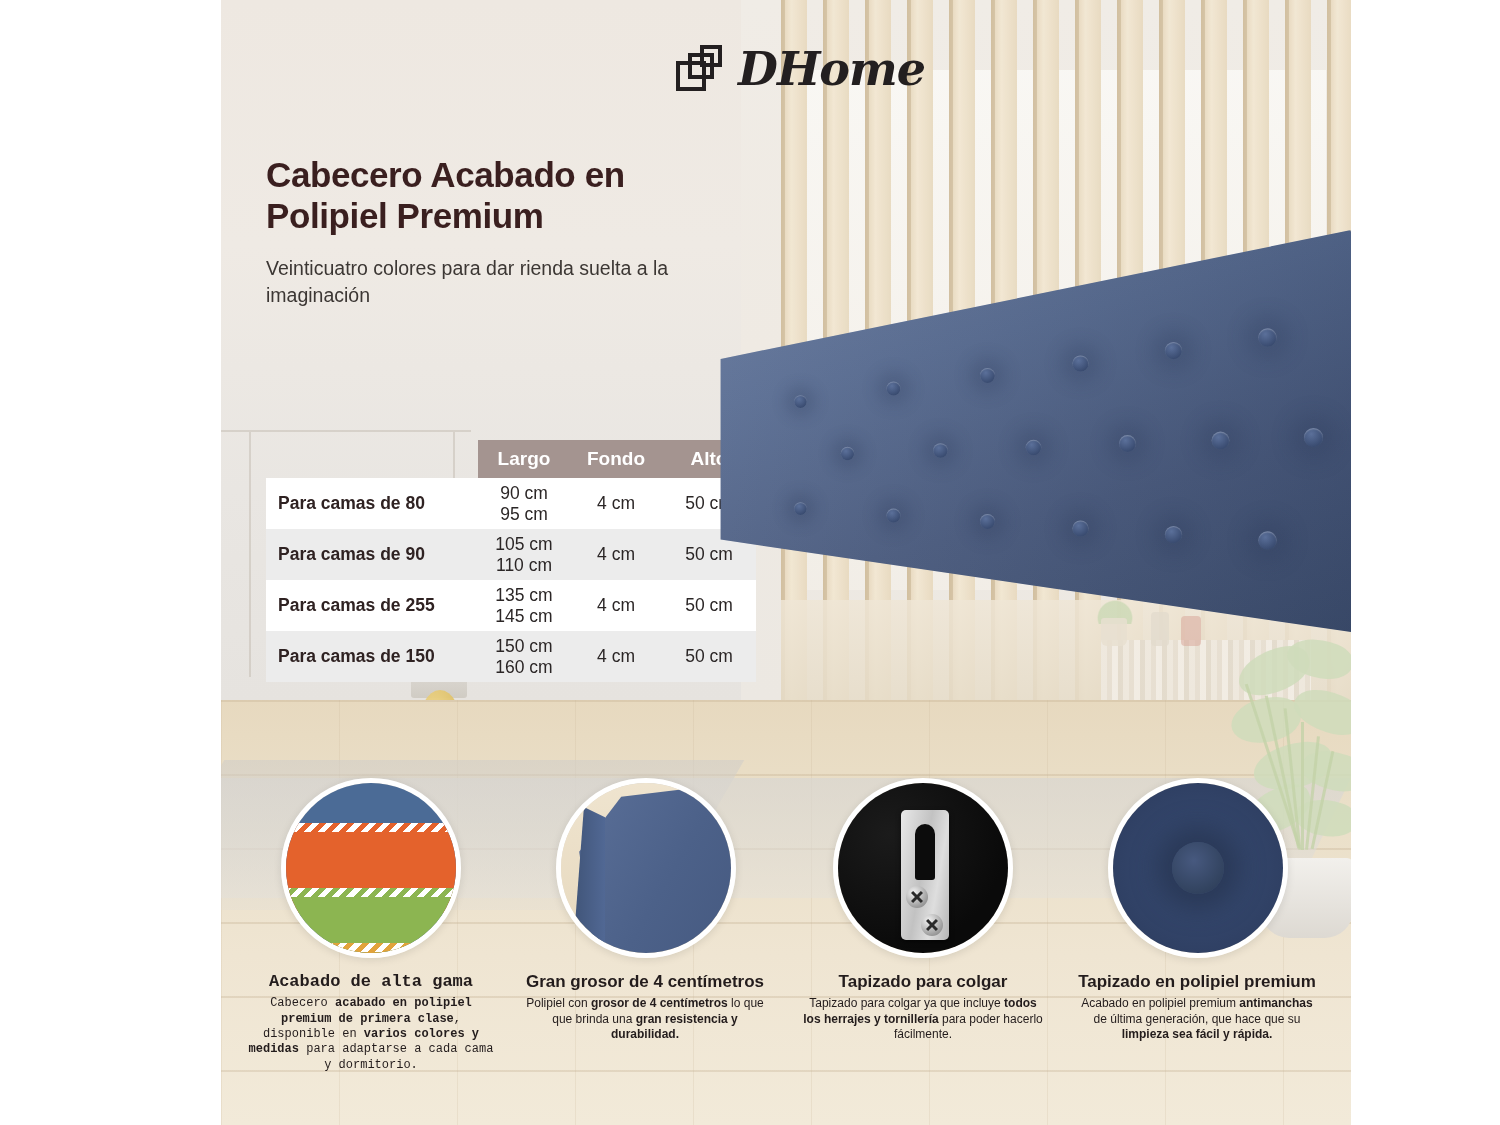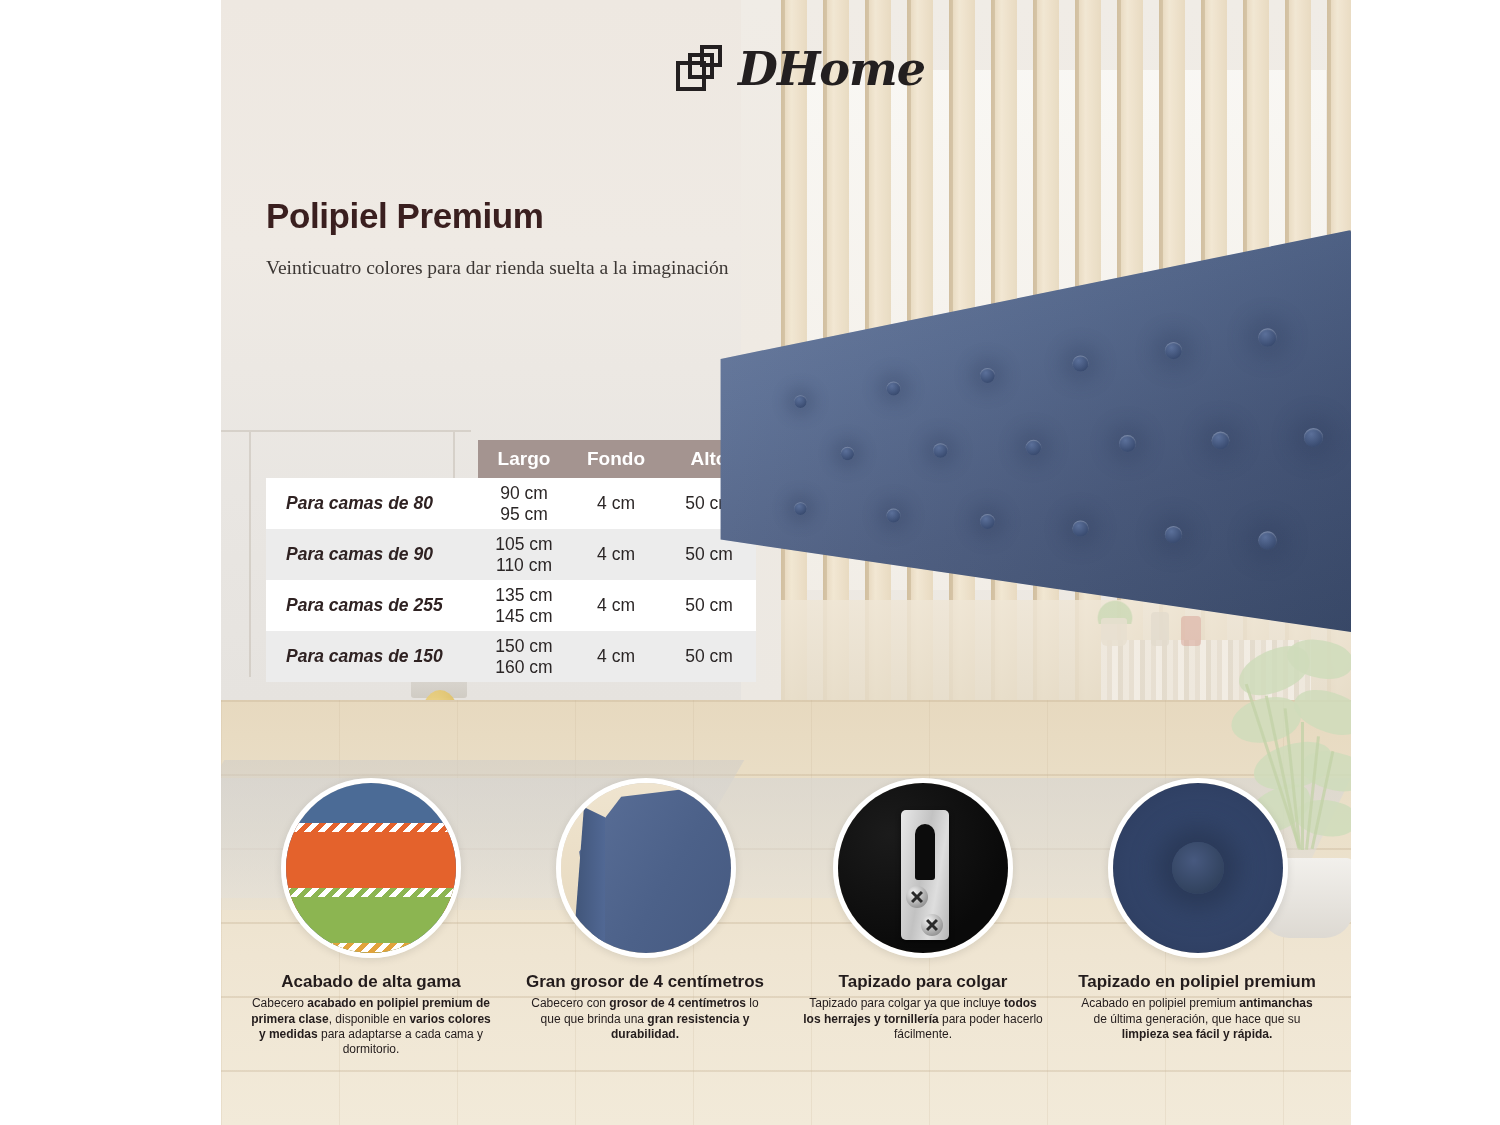--- a/index.html
+++ b/index.html
@@ -90,35 +90,35 @@
   .lm2 { left:12px; top:8px;  width:26px; height:26px; }
   .lm3 { left:24px; top:0;   width:22px; height:22px; }
   .logo-text { font-family:"DejaVu Serif", serif; font-size:46px; font-weight:700;
           font-style:italic; color:#231f20; letter-spacing:-1px; }
 
   
   #headline { position:absolute; left:45px; top:155px; width:480px; }
   #headline h1 { font-size:35px; line-height:1.17; font-weight:700; color:#3a1f1f;
                  letter-spacing:-.4px; }
   #headline p { margin-top:22px; font-size:19.5px; line-height:1.38; color:#3c3734; }
-  #headline p.second { margin-top:18px;font-family:Liberation Serif, serif; }
+  #headline p.second { margin-top:18px; }
 
   
   #spec { position:absolute; left:45px; top:440px; width:490px;
           font-size:17px; }
   .spec-head { display:flex; margin-left:212px; width:278px; height:38px;
           background:#a49490; color:#fff; font-weight:700; font-size:19px;
           align-items:center; }
   .spec-head div { text-align:center; }
   .col-largo { width:92px; } .col-fondo { width:92px; } .col-alto { width:94px; }
   .spec-row { display:flex; align-items:center; height:51px; width:490px; }
   .spec-row:nth-child(odd)  { background:#ffffff; }
   .spec-row:nth-child(even) { background:#ececec; }
-  .spec-row .lbl { width:212px; padding-left:20px; font-weight:700;
-          font-size:17.5px; color:#2f2222;font-style:italic; }
+  .spec-row .lbl { width:212px; padding-left:12px; font-weight:700;
+          font-size:17.5px; color:#2f2222; }
   .spec-row .c { text-align:center; font-size:17.5px; color:#2b2626; line-height:1.16; }
   .spec-row .c span { display:block; }
 
   
   #headboard-wrap { position:absolute; left:490px; top:230px; width:640px; height:430px; }
   #headboard { position:absolute; left:0; top:0; width:640px; height:430px;
         background:linear-gradient(165deg,#5d7198 0%,#52678f 30%,#47597f 62%,#3e5073 100%);
         clip-path:polygon(1.5% 30%,100% 0%,100% 93.5%,1.5% 72%);
         border-radius:2px; }
   #headboard::before { content:""; position:absolute; inset:0;
@@ -180,21 +180,21 @@
   .big-btn { position:absolute; left:50%; top:50%; width:52px; height:52px;
         transform:translate(-50%,-50%); border-radius:50%;
         background:radial-gradient(circle at 42% 36%, #47597f, #32435f 70%, #2a3856);
         box-shadow:0 0 26px 16px rgba(25,35,58,.45); }
 
   
   .cap { position:absolute; width:248px; text-align:center; color:#231c1c; }
   .cap h3 { font-size:17px; font-weight:700; line-height:1.2; margin-bottom:4px; }
   .cap p  { font-size:12px; line-height:1.28; font-weight:400; }
   .cap p b { font-weight:700; }
-  #cap1 { left:26px;  top:972px; }
+  #cap1 { left:26px;  top:972px;font-family:Liberation Mono, monospace; }
   #cap2 { left:300px; top:972px; }
   #cap3 { left:578px; top:972px; }
   #cap4 { left:852px; top:972px; }
 </style>
 </head>
 <body>
 
 <div id="canvas">
  <div id="plate">
 
@@ -260,21 +260,21 @@
     <span class="logo-mark">
       <i class="lm1"></i>
           <i class="lm2"></i>
           <i class="lm3"></i>
     </span>
     <span class="logo-text">DHome</span>
   </div>
 
   <div id="headline">
     <h1>
-      <br>
+      <span>Cabecero Acabado en</span><br>
       <span>Polipiel Premium</span>
     </h1>
     <p class="second">Veinticuatro colores para dar rienda suelta a la imaginación</p>
   </div>
 
   <div id="spec">
     <div class="spec-head">
       <div class="col-largo">Largo</div>
       <div class="col-fondo">Fondo</div>
       <div class="col-alto">Alto</div>
@@ -372,21 +372,21 @@
     <div class="polip"></div>
     <div class="big-btn"></div>
   </div>
 
   <div class="cap" id="cap1">
     <h3>Acabado de alta gama</h3>
     <p><span>Cabecero </span><b>acabado en polipiel premium de primera clase</b><span>, disponible en </span><b>varios colores y medidas</b><span> para adaptarse a cada cama y dormitorio.</span></p>
   </div>
   <div class="cap" id="cap2">
     <h3>Gran grosor de 4 centímetros</h3>
-    <p><span>Cabecero con </span><b>grosor de 4 centímetros</b><span> lo que que brinda una </span><b>gran resistencia y durabilidad.</b></p>
+    <p><span>Polipiel con </span><b>grosor de 4 centímetros</b><span> lo que que brinda una </span><b>gran resistencia y durabilidad.</b></p>
   </div>
   <div class="cap" id="cap3">
     <h3>Tapizado para colgar</h3>
     <p><span>Tapizado para colgar ya que incluye </span><b>todos los herrajes y tornillería</b><span> para poder hacerlo fácilmente.</span></p>
   </div>
   <div class="cap" id="cap4">
     <h3>Tapizado en polipiel premium</h3>
     <p><span>Acabado en polipiel premium </span><b>antimanchas</b><span> de última generación, que hace que su </span><b>limpieza sea fácil y rápida.</b></p>
   </div>
 

